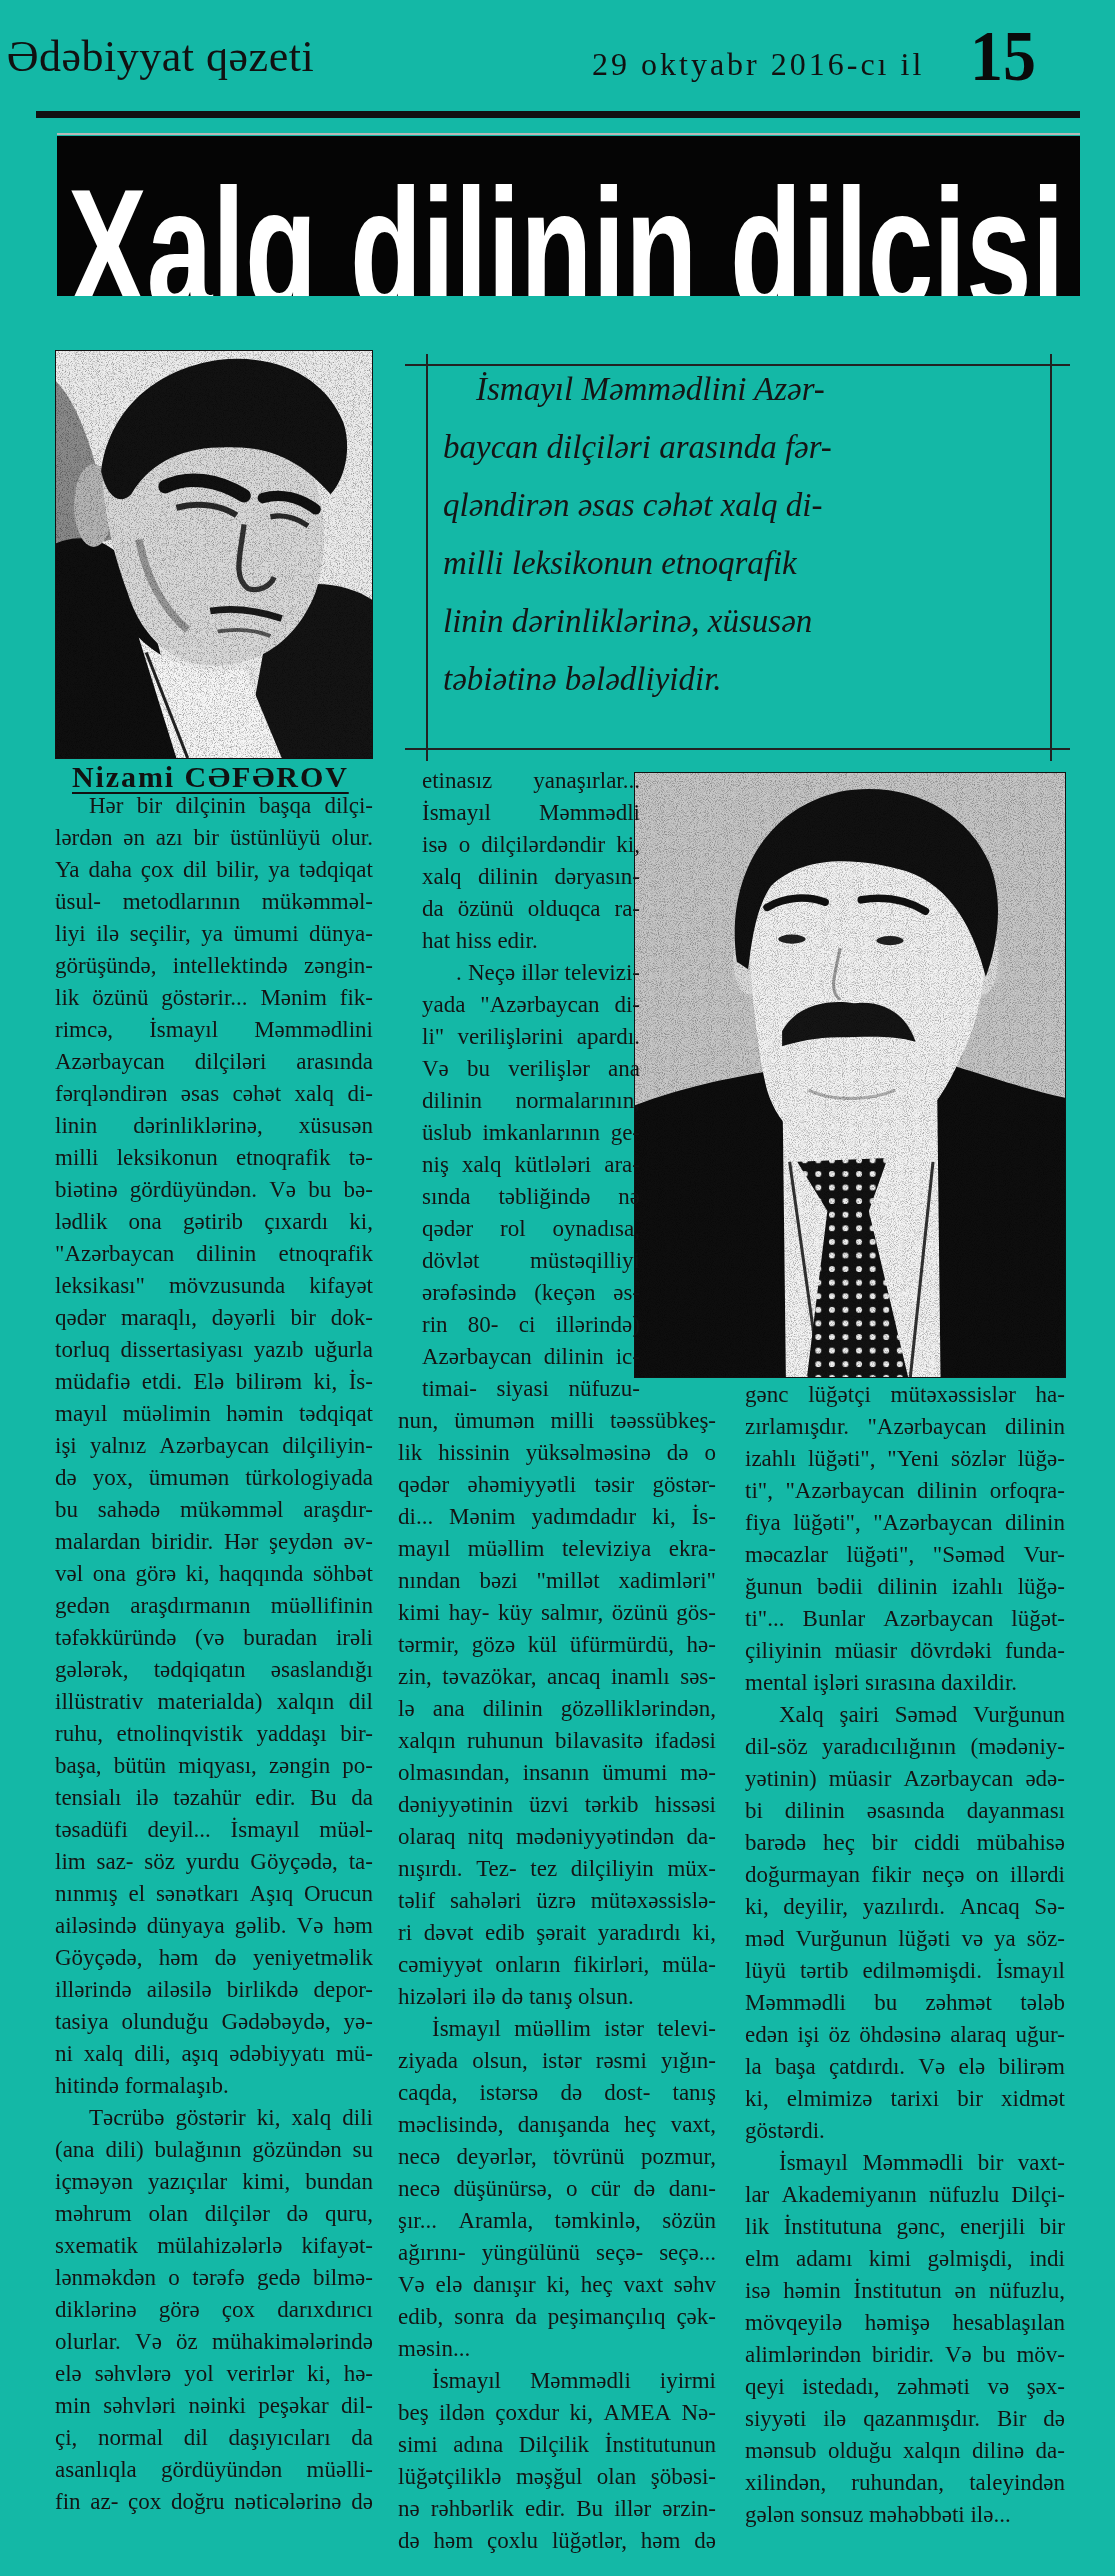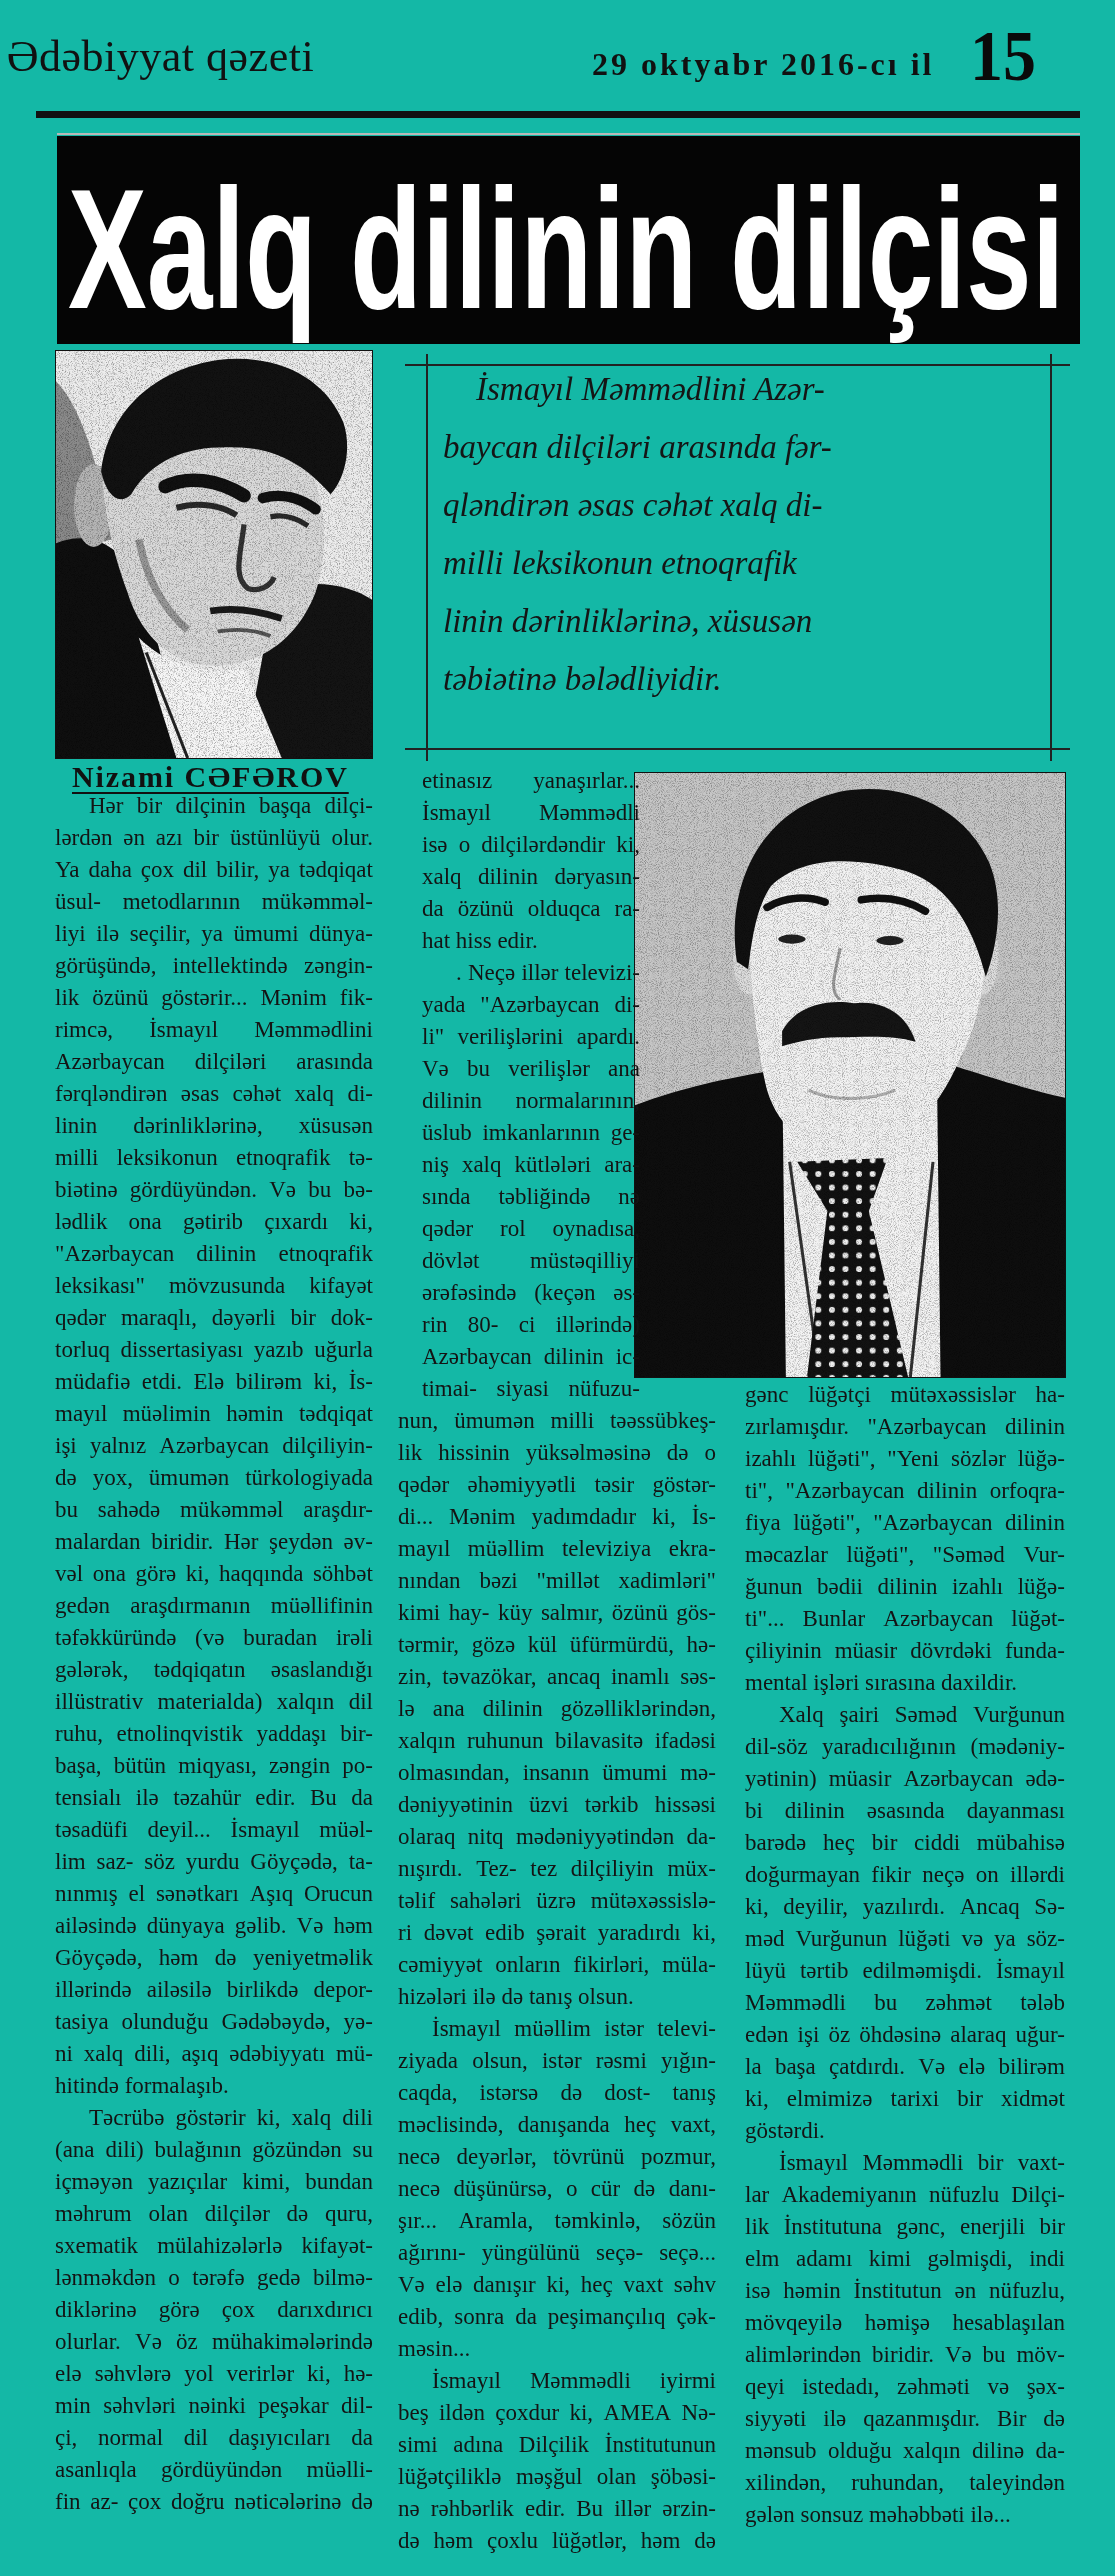--- a/index.html
+++ b/index.html
@@ -5,27 +5,27 @@
   html, body { margin: 0; padding: 0; background: #ffffff; }
   .page {
     position: relative; width: 1116px; height: 2576px; overflow: hidden;
     background: #14b8a6; color: #141414;
     font-family: "Liberation Serif", serif;
   }
   .abs { position: absolute; }
 
   
   .pub { left: 6.8px; top: 35px; font-size: 44px; line-height: 44px; letter-spacing: 0.5px; white-space: nowrap; color: #111; }
-  .date { left: 592px; top: 48px; font-size: 32px; line-height: 32px; font-weight: bold; letter-spacing: 3px; white-space: nowrap; color: #111; }
+  .date { left: 592px; top: 48px; font-size: 32px; line-height: 32px; font-weight: normal; letter-spacing: 3px; white-space: nowrap; color: #111; }
   .pgnum { left: 970px; top: 21px; font-size: 71px; line-height: 71px; font-weight: bold; transform: scaleX(0.93); transform-origin: left top; color: #0a0a0a; }
   .rule { left: 36px; top: 111px; width: 1044px; height: 6.8px; background: #111; }
   .hairline { left: 57px; top: 133px; width: 1023px; height: 1.5px; background: #b8b8b8; }
 
   
-  .banner { left: 57px; top: 136px; width: 1023px; height: 208px; background: #050505; overflow: hidden; }
+  .banner { left: 57px; top: 136px; width: 1023px; height: 160px; background: #050505; overflow: hidden; }
   .headline {
     position: absolute; left: 11.4px; top: 26.5px;
     font-family: "Liberation Sans", sans-serif; font-weight: bold;
     font-size: 171px; line-height: 171px; color: #ffffff; white-space: nowrap;
     transform: scaleX(0.69); transform-origin: left top;
   }
 
   
   .photo { box-sizing: border-box; border: 1.5px solid #111; overflow: hidden; background: #ddd; }
   .photo svg { display: block; width: 100%; height: 100%; }

